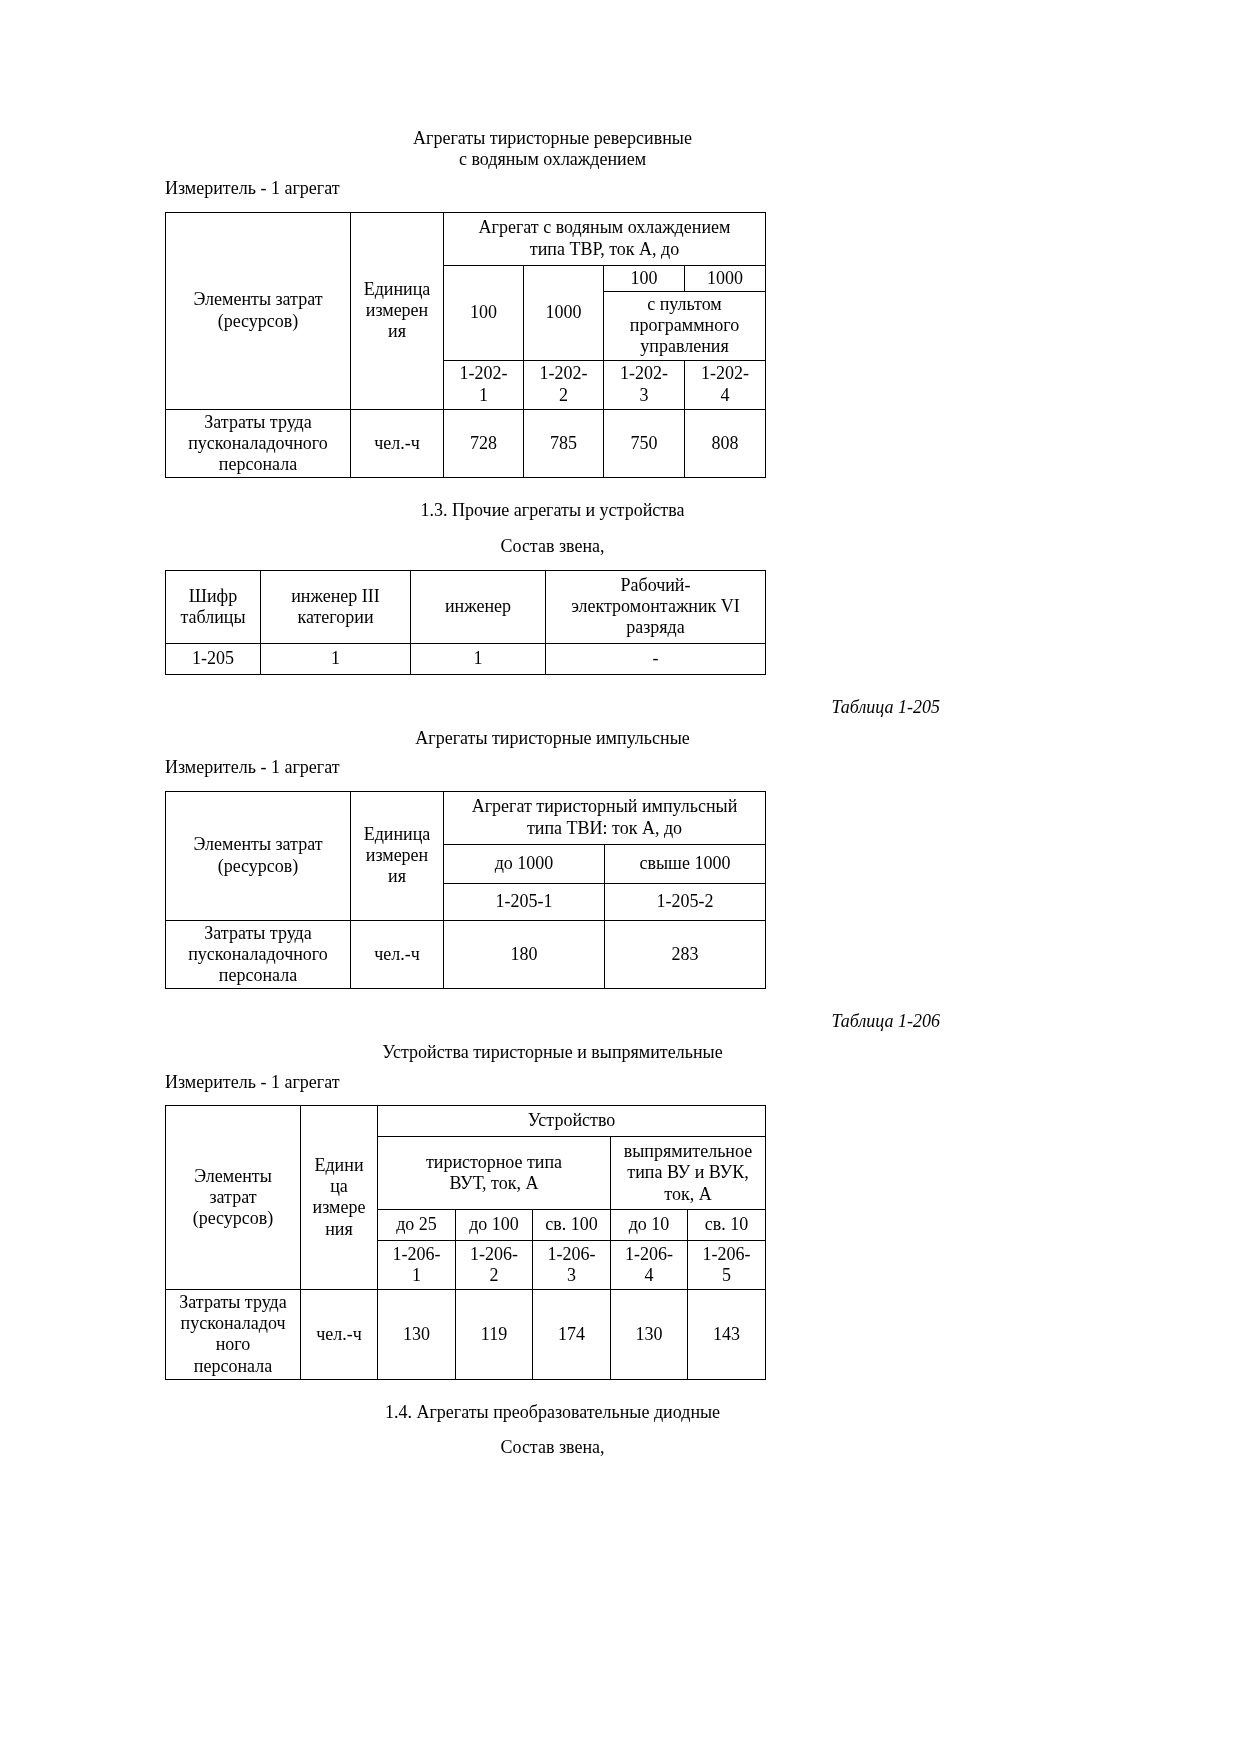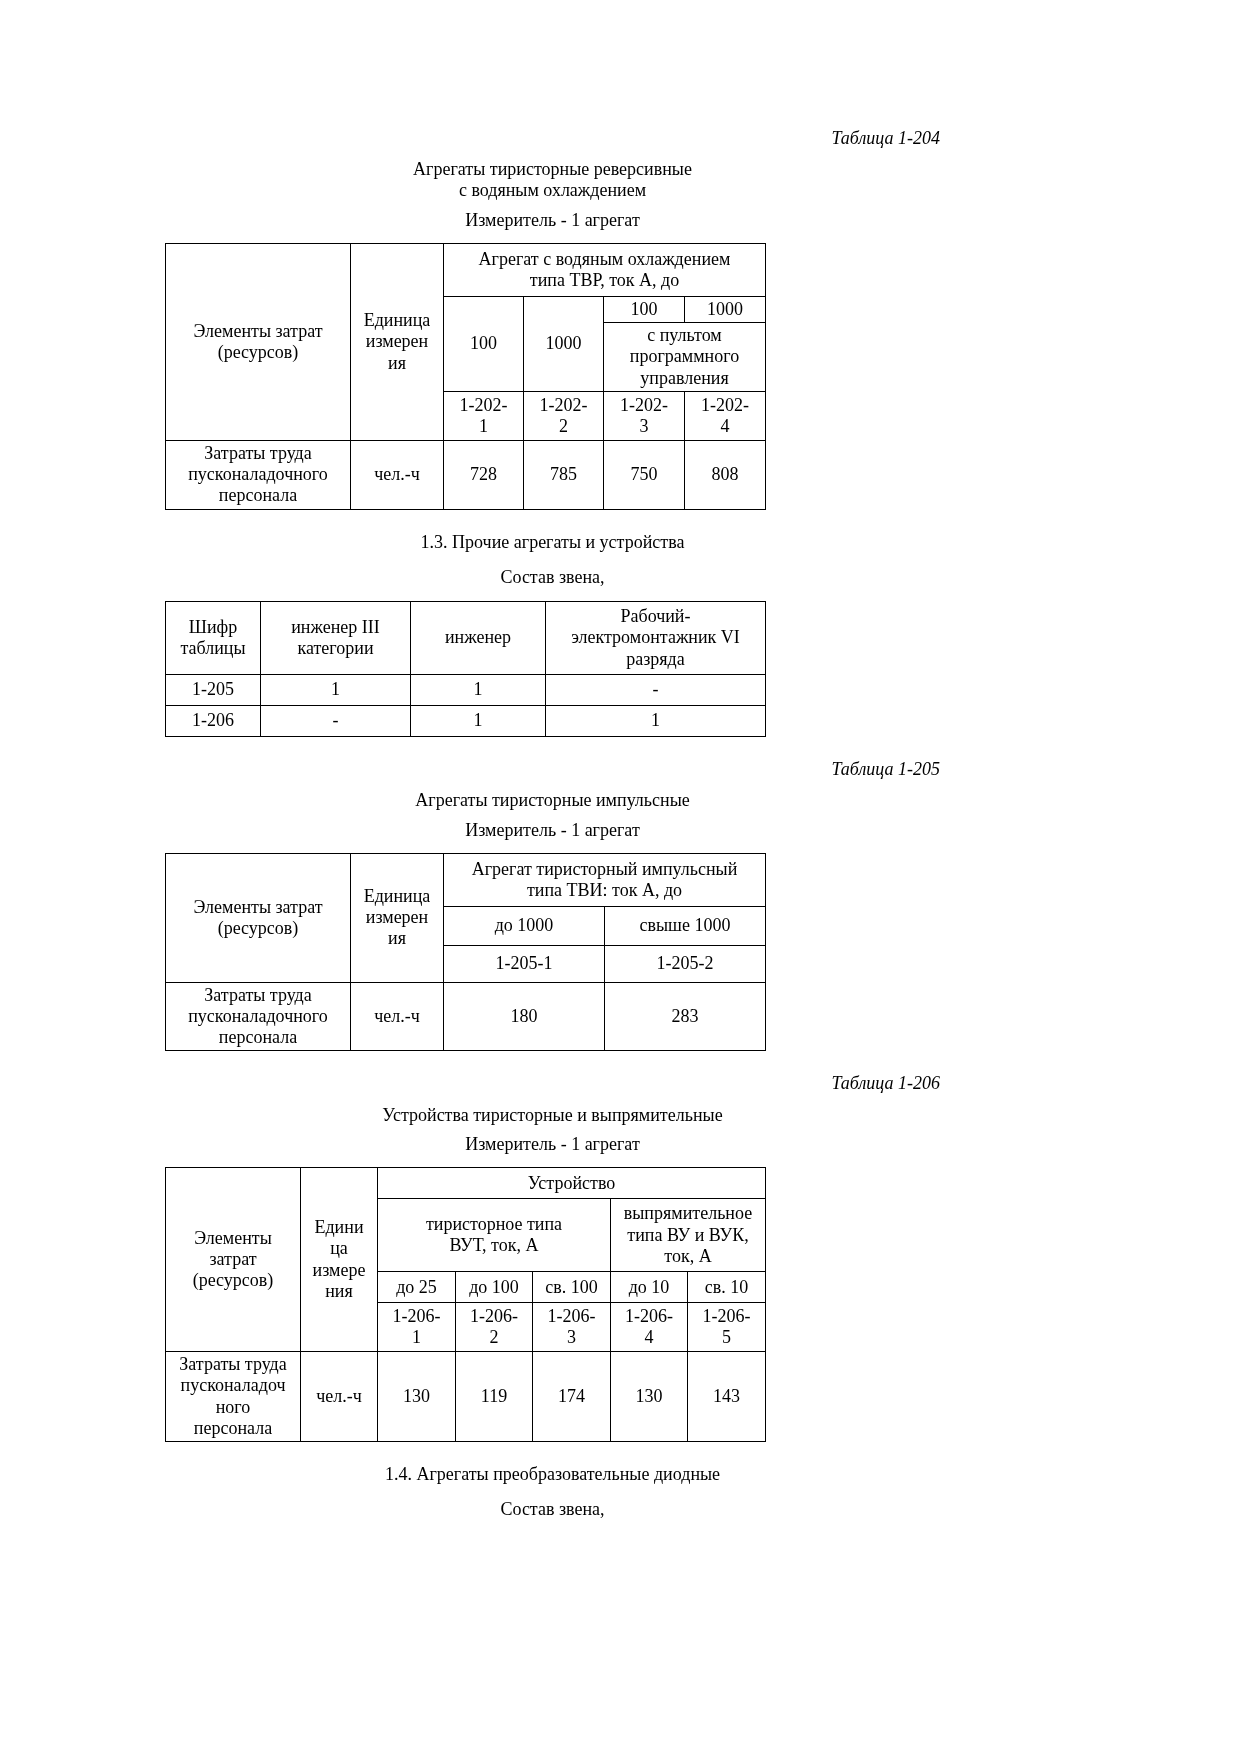--- a/index.html
+++ b/index.html
@@ -25,21 +25,21 @@
     margin-bottom: 10px;
     white-space: pre-line;
   }
   .title {
     text-align: center;
     font-weight: normal;
     margin-bottom: 8px;
     white-space: pre-line;
   }
   .measure {
-    text-align: center;
+    text-align: left;
     margin-bottom: 12px;
     white-space: pre-line;
   }
   .heading {
     text-align: center;
     font-weight: normal;
     margin: 4px 0 14px 0;
     white-space: pre-line;
   }
   .note {
@@ -61,21 +61,20 @@
     overflow: hidden;
   }
   td.va-top { vertical-align: top; }
   td.al-left { text-align: left; }
 </style>
 </head>
 <body>
 
 <div class="content">
 
-  <div class="caption">Таблица 1-204</div>
   <div class="title">Агрегаты тиристорные реверсивные
 с водяным охлаждением</div>
   <div class="measure">Измеритель - 1 агрегат</div>
 
   <table class="doc">
     <colgroup>
       <col style="width:185px">
         <col style="width:93px">
         <col style="width:80px">
         <col style="width:80px">
@@ -145,26 +144,20 @@
         <td>инженер</td>
         <td>Рабочий-
 электромонтажник VI
 разряда</td>
       </tr>
       <tr>
         <td style="height:26px">1-205</td>
         <td>1</td>
         <td>1</td>
         <td>-</td>
-      </tr>
-      <tr>
-        <td style="height:26px">1-206</td>
-        <td>-</td>
-        <td>1</td>
-        <td>1</td>
       </tr>
     </tbody>
   </table>
 
   <div class="caption">Таблица 1-205</div>
   <div class="title">Агрегаты тиристорные импульсные</div>
   <div class="measure">Измеритель - 1 агрегат</div>
 
   <table class="doc">
     <colgroup>

